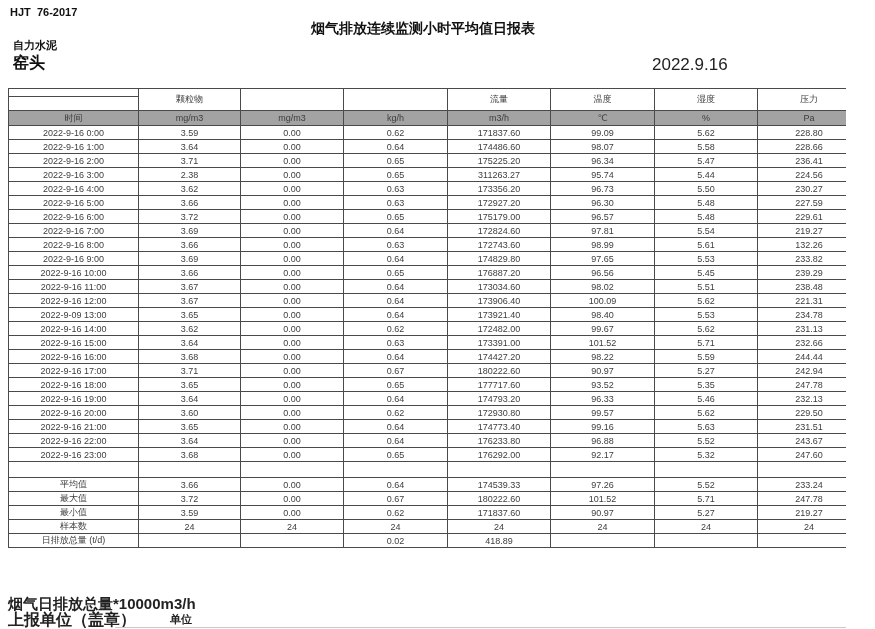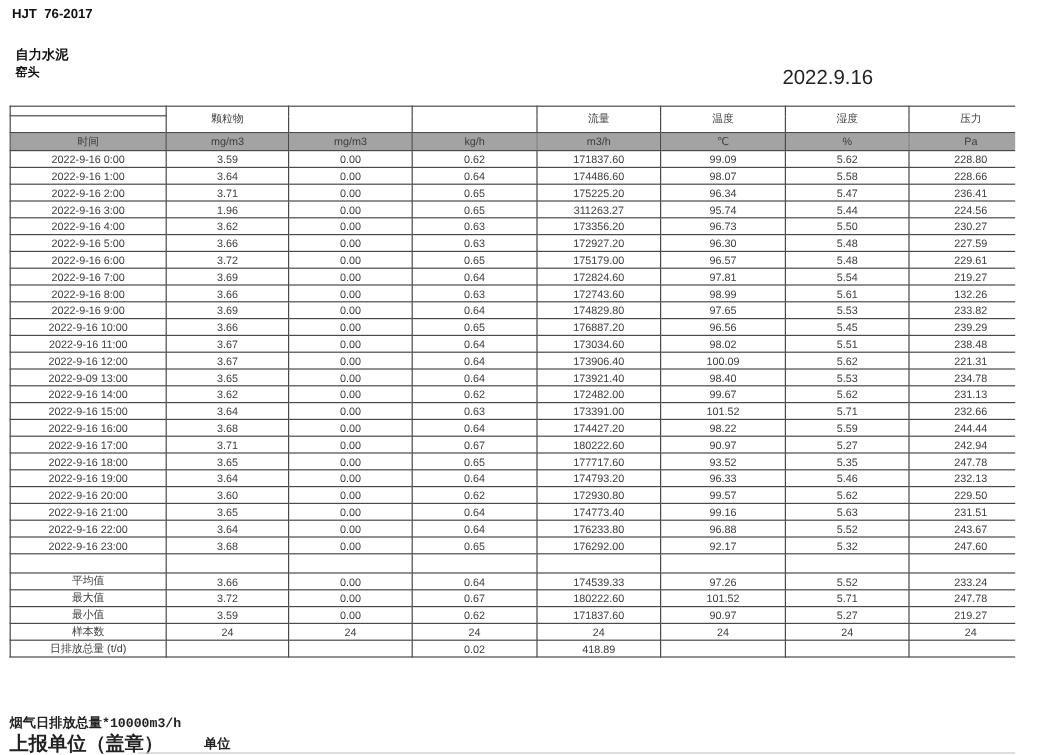--- a/index.html
+++ b/index.html
@@ -5,51 +5,52 @@
   * { margin:0; padding:0; box-sizing:border-box; }
   html,body { background:#ffffff; }
   #page {
     position:relative; width:846px; height:629px; background:#ffffff;
     font-family:"Liberation Sans","DejaVu Sans",sans-serif; color:#333333;
     overflow:hidden;
   }
   .std-label { position:absolute; left:10px; top:6px; font-size:11px; font-weight:bold; color:#111; white-space:pre; }
   .doc-title { position:absolute; left:0; top:20px; width:100%; text-align:center; font-size:14px; font-weight:bold; color:#111; }
   .company   { position:absolute; left:13px; top:38px; font-size:11px; font-weight:bold; color:#111; }
-  .station   { position:absolute; left:13px; top:53px; font-size:10px; font-weight:bold; color:#111; }
+  .station   { position:absolute; left:13px; top:53px; font-size:16px; font-weight:bold; color:#111; }
   .date      { position:absolute; left:652px; top:55px; font-size:17px; color:#222; }
 
   table.report {
     position:absolute; left:8px; top:88px; width:852px;
     border-collapse:collapse; table-layout:fixed;
   }
   table.report td {
     border:1px solid #4a4a4a; text-align:center; vertical-align:middle;
     font-size:9px; color:#3d3d3d; overflow:hidden; white-space:nowrap;
     padding:0 2px;
   }
   td.h-a { height:8px; }
   td.h-b { height:14px; }
   td.group-hdr { font-size:10px; color:#2e2e2e; }
   tr.unit-row td { background:#a3a3a3; height:15px; }
   tr.data-row td { height:14px; }
   tr.spacer-row td { height:16px; }
   tr.summary-row td { height:14px; }
 
-  .footer-note  { position:absolute; left:8px;  top:595px; font-size:11px; font-weight:bold; color:#222;font-family:Liberation Mono, monospace; }
+  .footer-note  { position:absolute; left:8px;  top:595px; font-size:15px; font-weight:bold; color:#222; }
   .report-unit  { position:absolute; left:8px;  top:610px; font-size:16px; font-weight:bold; color:#222; }
   .unit-label   { position:absolute; left:170px; top:612px; font-size:11px; font-weight:bold; color:#222; }
   .bottom-line  { position:absolute; left:115px; top:627px; width:760px; height:1px; background:#c9c9c9; }
 </style>
 </head>
 <body>
 
 <div id="page">
 
   <div class="std-label">HJT  76-2017</div>
+  <div class="doc-title">烟气排放连续监测小时平均值日报表</div>
   <div class="company">自力水泥</div>
   <div class="station">窑头</div>
   <div class="date">2022.9.16</div>
 
   <table class="report">
     <colgroup>
       <col style="width:130px">
         <col style="width:102px">
         <col style="width:103px">
         <col style="width:104px">
@@ -109,21 +110,21 @@
           <td>3.71</td>
           <td>0.00</td>
           <td>0.65</td>
           <td>175225.20</td>
           <td>96.34</td>
           <td>5.47</td>
           <td>236.41</td>
         </tr>
         <tr class="data-row">
           <td>2022-9-16 3:00</td>
-          <td>1.96</td>
+          <td>2.38</td>
           <td>0.00</td>
           <td>0.65</td>
           <td>311263.27</td>
           <td>95.74</td>
           <td>5.44</td>
           <td>224.56</td>
         </tr>
         <tr class="data-row">
           <td>2022-9-16 4:00</td>
           <td>3.62</td>

